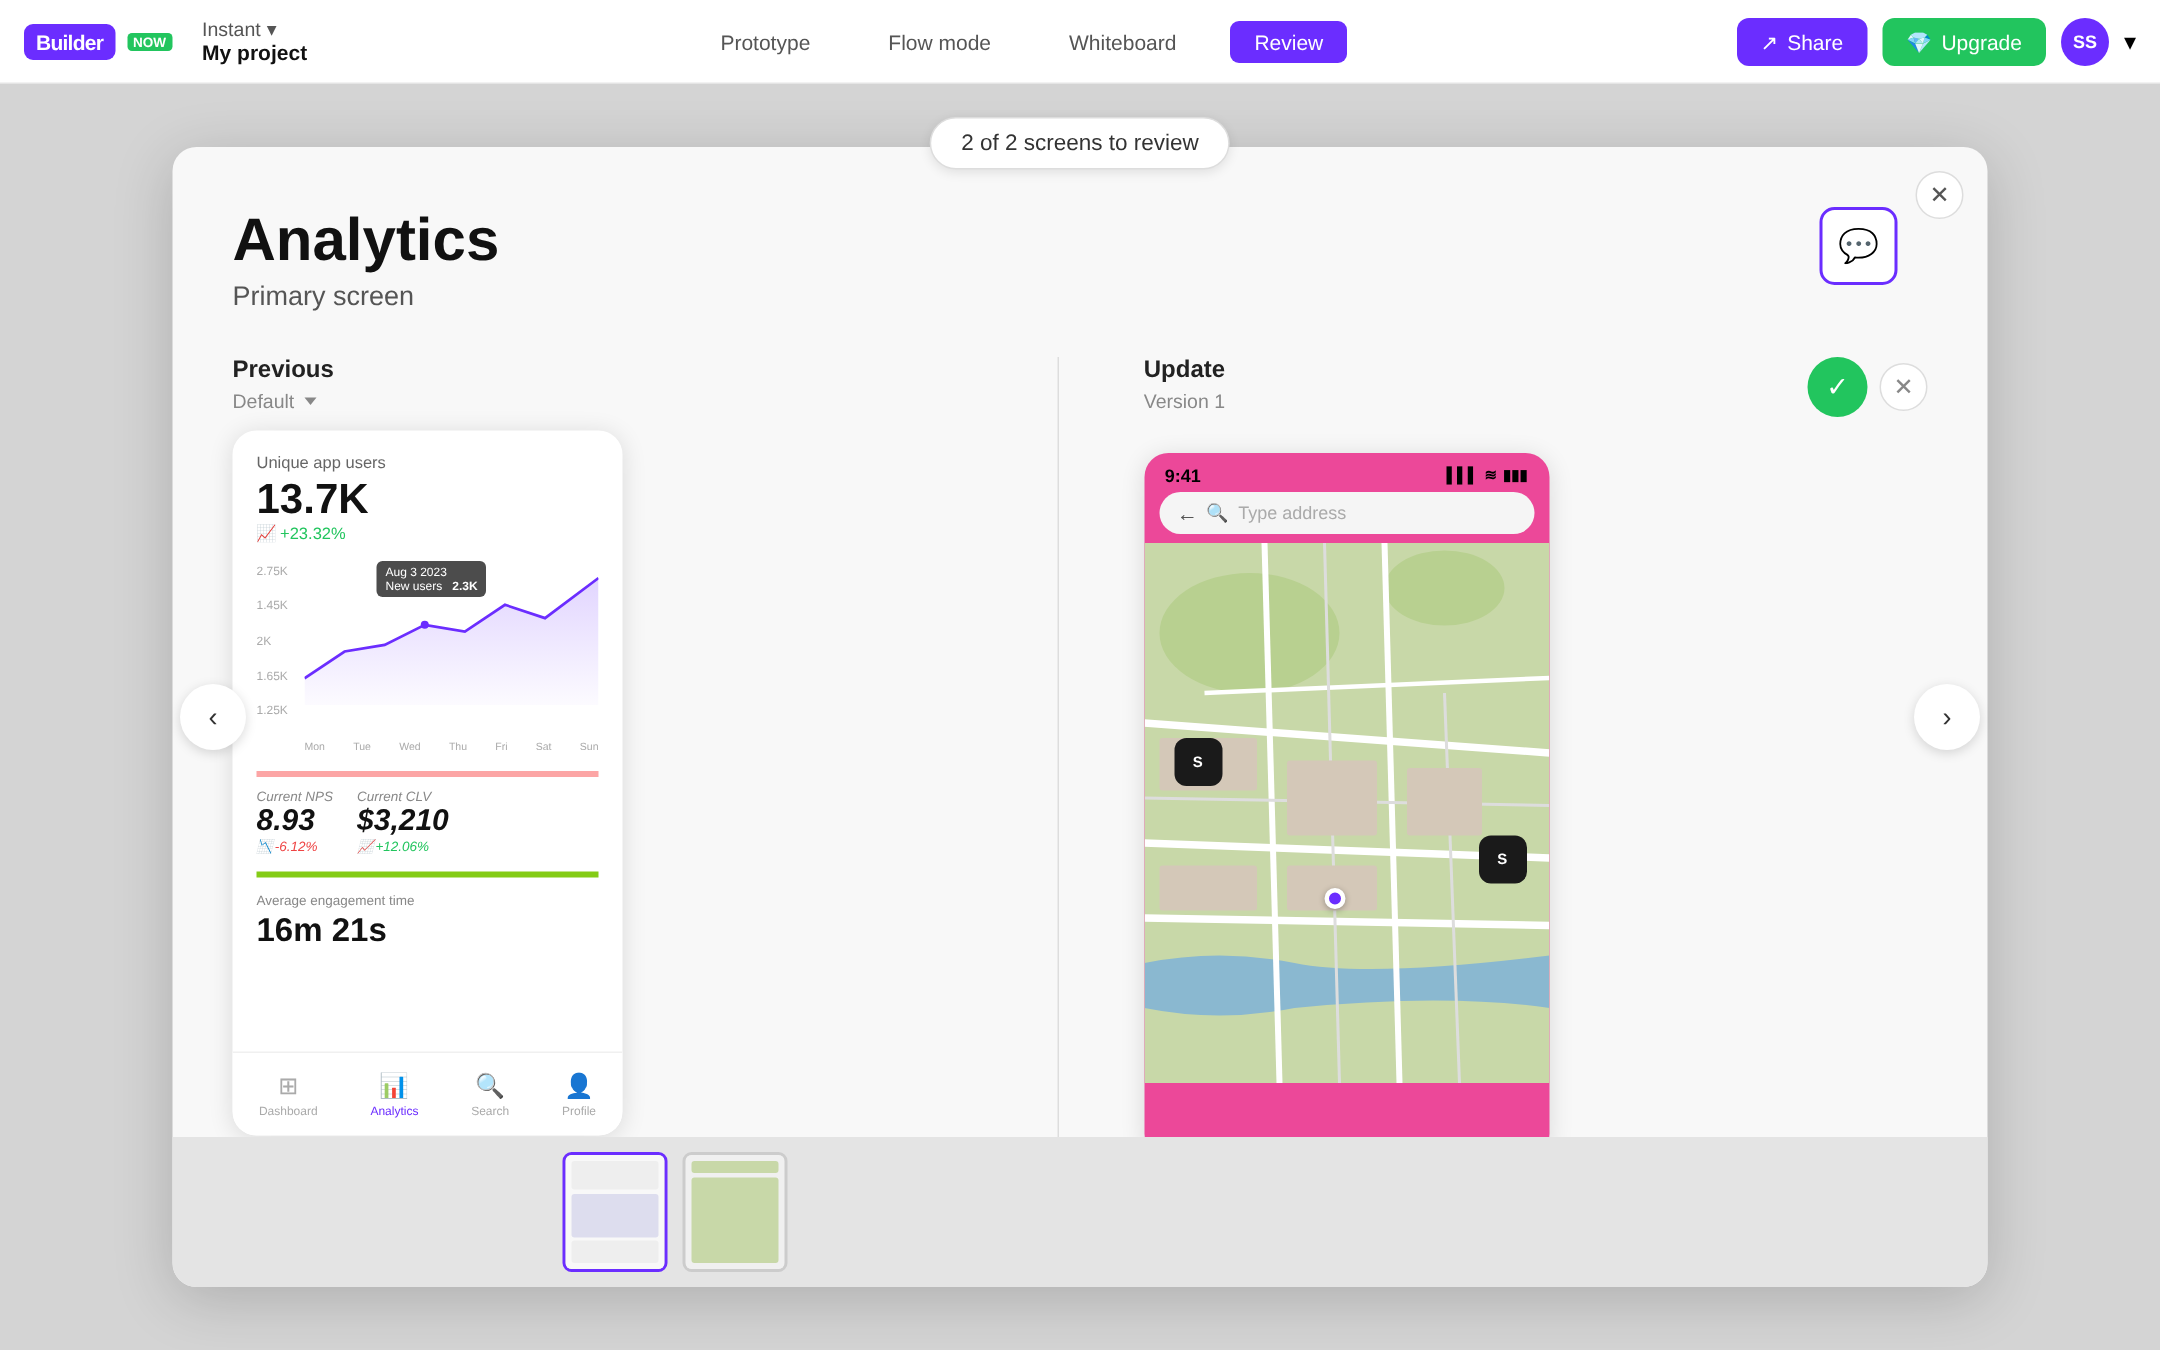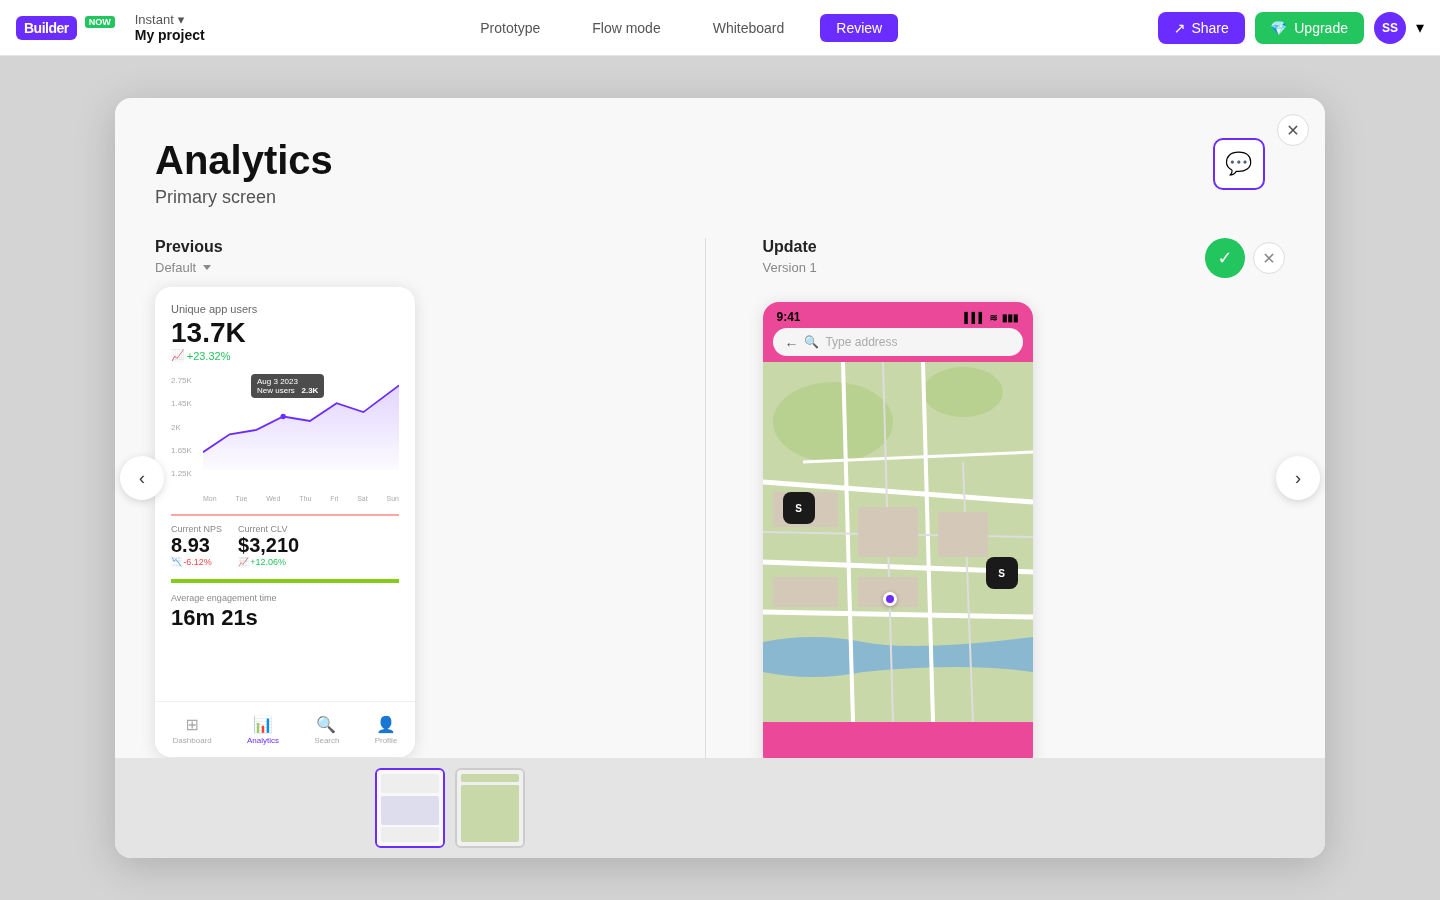--- a/index.html
+++ b/index.html
@@ -19,21 +19,21 @@
       height: 56px;
       background: #fff;
       border-bottom: 1px solid #e5e5e5;
       display: flex;
       align-items: center;
       padding: 0 16px;
       z-index: 100;
     }
     .topbar-logo {
       display: flex;
-      align-items: flex-start;
+      align-items: center;
       gap: 6px;
       margin-right: 20px;
     }
     .logo-icon {
       background: #6B2DFF;
       color: white;
       font-size: 14px;
       font-weight: 800;
       padding: 4px 8px;
       border-radius: 6px;
@@ -390,21 +390,22 @@
       justify-content: space-between;
       font-size: 7px;
       color: #aaa;
     }
 
     .metrics-row {
       display: flex;
       gap: 16px;
       margin-bottom: 12px;
       padding-top: 8px;
-      border-top: 2px solid #fca5a5;
+      border-top: 4px solid #fca5a5;
+      font-style: italic;
     }
     .metric-item {}
     .metric-label { font-size: 9px; color: #888; }
     .metric-value { font-size: 20px; font-weight: 700; color: #111; }
     .metric-change-red { font-size: 9px; color: #ef4444; display: flex; align-items: center; gap: 1px; }
     .metric-change-green { font-size: 9px; color: #22c55e; display: flex; align-items: center; gap: 1px; }
 
     .engagement-section {
       border-top: 4px solid #84cc16;
       padding-top: 10px;
@@ -605,20 +606,23 @@
   <button class="nav-arrow left" style="left: 120px; top: 50%;">
     <span>‹</span>
   </button>
 
   <button class="nav-arrow right" style="right: 120px; top: 50%;">
     <span>›</span>
   </button>
 
   <div class="modal">
 
+    <div class="review-pill">
+      <span>2 of 2 screens to review</span>
+    </div>
 
     <div class="modal-close">
       <span>✕</span>
     </div>
 
     <div style="margin-bottom: 30px;">
       <div class="screen-title">Analytics</div>
       <div class="screen-subtitle">Primary screen</div>
     </div>
 

